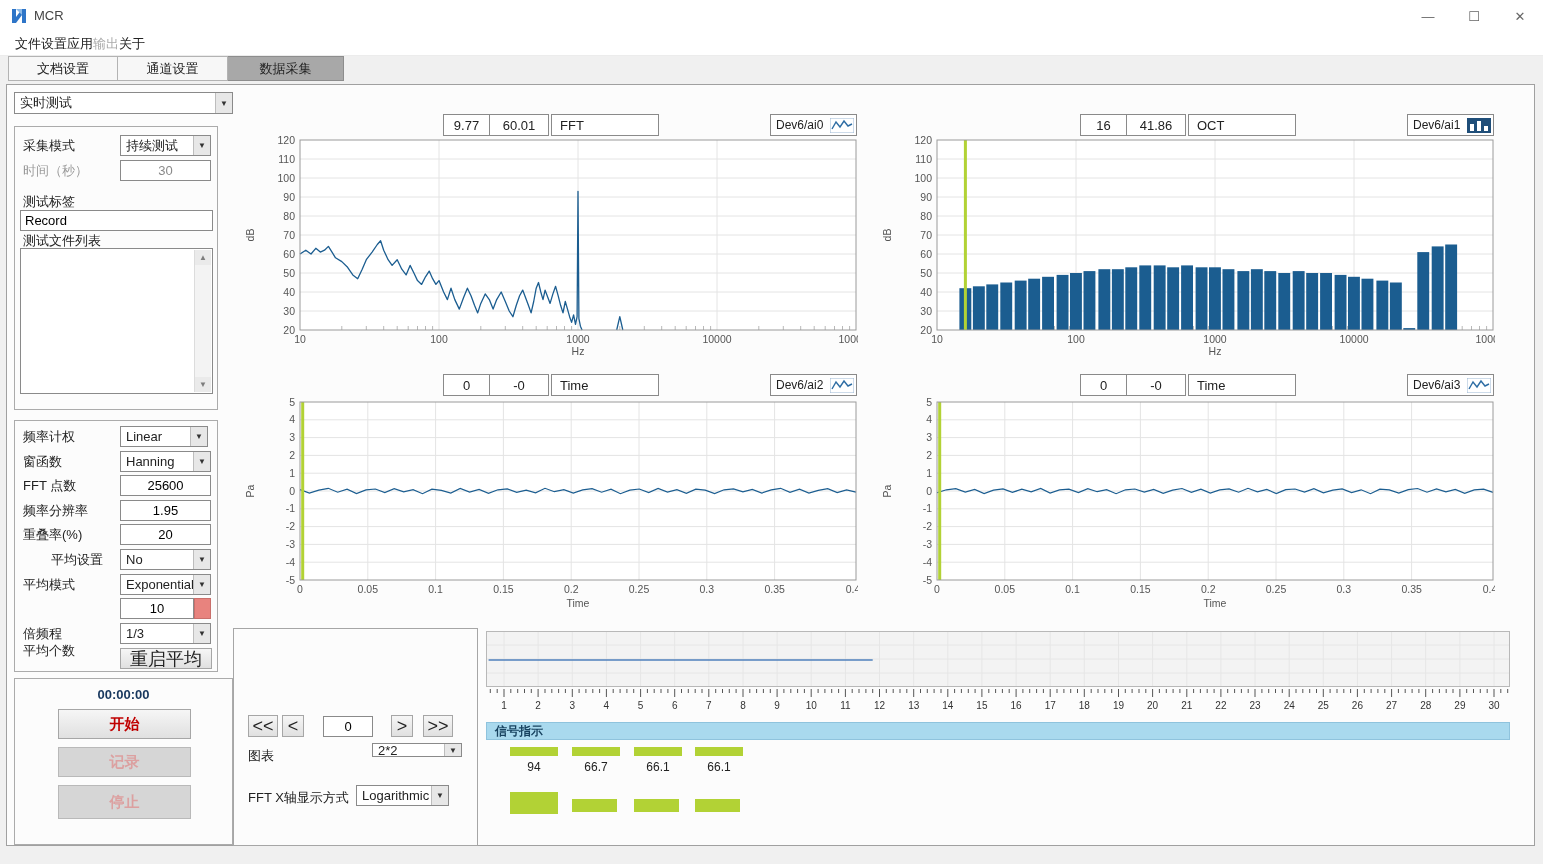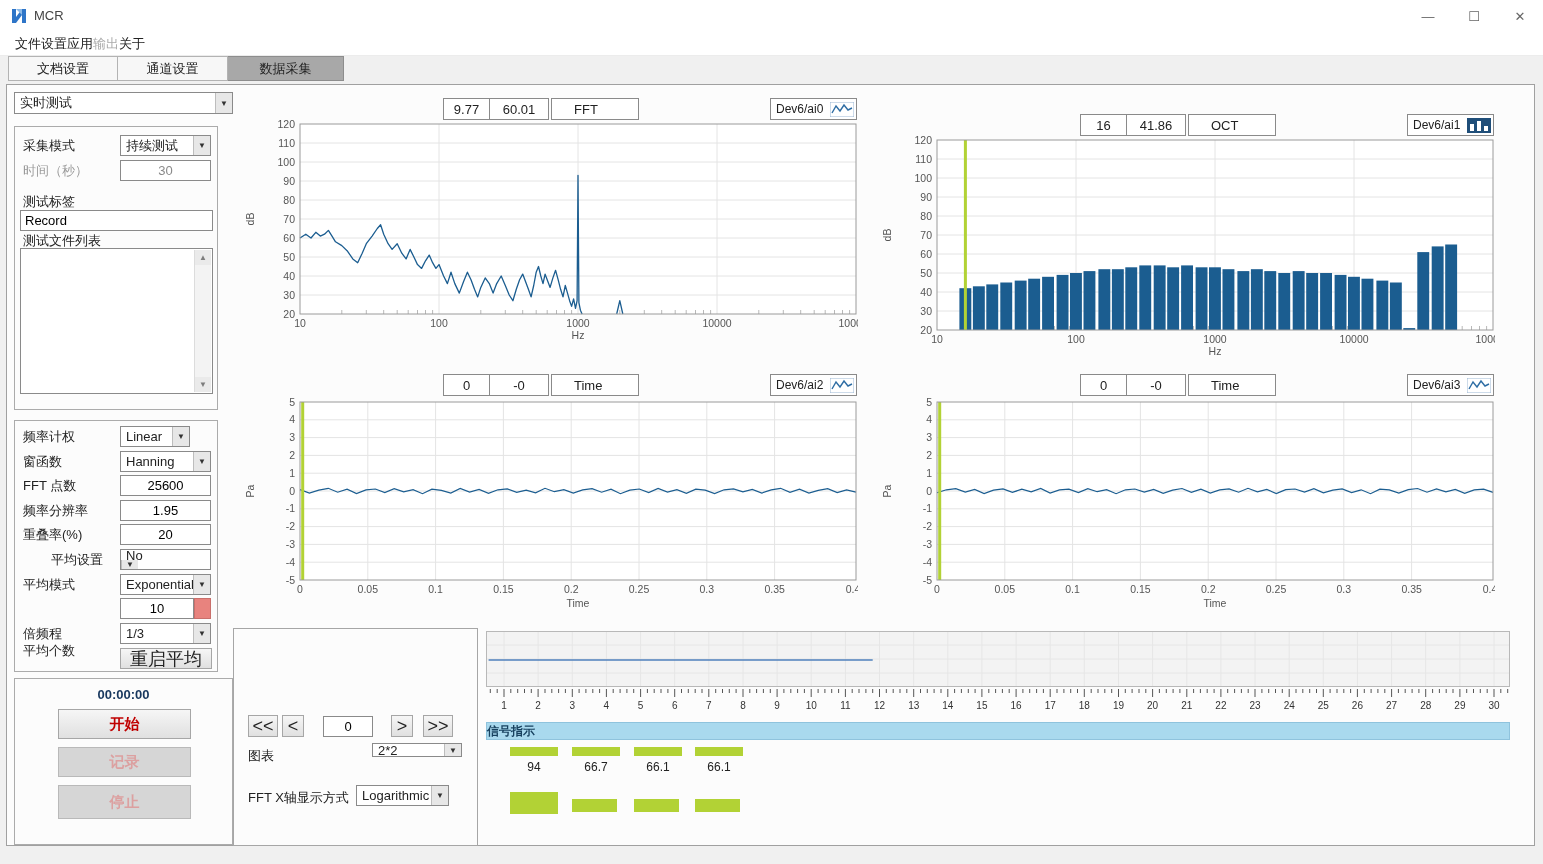--- a/index.html
+++ b/index.html
@@ -42,33 +42,33 @@
   #file-list{position:absolute;background:#fff;border:1px solid #8a8a8a;box-sizing:border-box}
   .scrollbar{position:absolute;right:1px;top:1px;bottom:1px;width:16px;background:#f3f3f3;border-left:1px solid #dcdcdc}
   .scrollbar .sarr{position:absolute;left:0;width:100%;height:15px;display:flex;align-items:center;justify-content:center;font-size:8px;color:#7d7d7d;background:#eaeaea}
   .scrollbar .up{top:0}.scrollbar .down{bottom:0}
   
   .chart{position:absolute;width:618px;height:252px}
   .hbox{position:absolute;height:22px;background:#fff;border:1px solid #8a8a8a;box-sizing:border-box;display:flex;align-items:center;font-size:13px}
   .readout{left:203px;top:6px;width:106px}
   .readout .rv1{width:45px;text-align:center;border-right:1px solid #8a8a8a;align-self:stretch;display:flex;align-items:center;justify-content:center}
   .readout .rv2{flex:1;text-align:center}
-  .typebox{left:311px;top:6px;width:88px;padding-left:22px}
+  .typebox{left:311px;top:6px;width:108px;padding-left:8px}
   .devbox{left:530px;top:6px;width:87px;padding-left:5px;font-size:12px}
   .devbox .devicon{margin-left:auto;margin-right:2px;display:flex}
   .plotsvg{position:absolute;left:0;top:28px}
   svg text{font-family:"Liberation Sans","DejaVu Sans",sans-serif}
   .tick{font-size:10.5px;fill:#555}
   .rulnum{font-size:10px;fill:#333}
   
   #ctrlpanel{position:absolute;left:233px;top:628px;width:245px;height:218px;border:1px solid #a6a6a6;background:#fcfcfc;box-sizing:border-box}
   
   #timeline-svg{position:absolute;left:486px;top:631px}
   #signal-header{position:absolute;left:486px;top:722px;width:1024px;height:18px;background:#a9d9ee;border:1px solid #8fc3dd;box-sizing:border-box;
-       display:flex;align-items:center;font-size:12px;font-weight:bold;color:#17415f}
+       display:flex;align-items:center;padding-left:8px;font-size:12px;font-weight:bold;color:#17415f}
   .meter-bar{position:absolute;background:#b2d235}
   .meter-val{position:absolute;width:48px;text-align:center;font-size:12px;color:#222}
 </style>
 </head>
 <body>
 
 <div id="titlebar">
   <svg id="logo" viewBox="0 0 18 18">
     <rect x="0" y="0" width="18" height="18" fill="#ffffff"></rect>
     <polygon points="2,16 2,2 6,2 6,10 12,2 16,2 16,16 12,16 12,8 6,16" fill="#2e75c8"></polygon>
@@ -120,37 +120,37 @@
       <span class="ar">▼</span>
     </div>
     <div class="lbl dis" style="left: 8px; top: 35px;">时间（秒）</div>
     <input class="tinput center dis" value="30" style="left: 105px; top: 33px; width: 91px; height: 21px;">
   </div>
 
 <div class="group" id="group2" style="left:14px;top:420px;width:204px;height:252px">
   <div id="param-rows"></div>
   <div class="btn" id="restart-avg" style="left:105px;top:227px;width:92px;height:21px">重启平均</div>
 <div class="lbl" style="left: 8px; top: 7px;">频率计权</div>
-    <div class="sel" style="left: 105px; top: 5px; width: 70px; height: 21px;">
+    <div class="sel" style="left: 105px; top: 5px; width: 88px; height: 21px;">
       <span class="v">Linear</span>
       <span class="ar">▼</span>
     </div>
     <div class="lbl" style="left: 8px; top: 31.6px;">窗函数</div>
     <div class="sel" style="left: 105px; top: 29.6px; width: 91px; height: 21px;">
       <span class="v">Hanning</span>
       <span class="ar">▼</span>
     </div>
     <div class="lbl" style="left: 8px; top: 56.2px;">FFT 点数</div>
     <input class="tinput center" value="25600" style="left: 105px; top: 54.2px; width: 91px; height: 21px;">
     <div class="lbl" style="left: 8px; top: 80.8px;">频率分辨率</div>
     <input class="tinput center" value="1.95" style="left: 105px; top: 78.8px; width: 91px; height: 21px;">
     <div class="lbl" style="left: 8px; top: 105.4px;">重叠率(%)</div>
     <input class="tinput center" value="20" style="left: 105px; top: 103.4px; width: 91px; height: 21px;">
     <div class="lbl" style="left: 8px; top: 130px; margin-left: 28px;">平均设置</div>
-    <div class="sel" style="left: 105px; top: 128px; width: 91px; height: 21px; flex-direction: column;">
+    <div class="sel" style="left: 105px; top: 128px; width: 91px; height: 21px;">
       <span class="v">No</span>
       <span class="ar">▼</span>
     </div>
     <div class="lbl" style="left: 8px; top: 154.6px;">平均模式</div>
     <div class="sel" style="left: 105px; top: 152.6px; width: 91px; height: 21px;">
       <span class="v">Exponential</span>
       <span class="ar">▼</span>
     </div>
     <div class="lbl" style="left: 8px; top: 179.2px; margin-top: 42px;">平均个数</div>
     <input class="tinput center" value="10" style="left: 105px; top: 177.2px; width: 74px; height: 21px;">
@@ -162,21 +162,21 @@
     </div>
   </div>
 
 <div class="group" id="group3" style="left:14px;top:678px;width:219px;height:167px">
   <div class="lbl" id="timer" style="left:0;top:8px;width:100%;text-align:center;font-weight:bold;color:#17375e">00:00:00</div>
   <div class="btn bigbtn" id="start-btn" style="left:43px;top:30px;width:133px;height:30px;color:#c00000">开始</div>
   <div class="btn bigbtn disabled" id="record-btn" style="left:43px;top:68px;width:133px;height:30px;color:#dca0a0">记录</div>
   <div class="btn bigbtn disabled" id="stop-btn" style="left:43px;top:106px;width:133px;height:34px;color:#dca0a0">停止</div>
 </div>
 
-<div class="chart" style="left:240px;top:92px">
+<div class="chart" style="left:240px;top:108px">
   <div class="hbox readout">
     <span class="rv1">9.77</span>
     <span class="rv2">60.01</span>
   </div>
   <div class="hbox typebox">FFT</div>
   <div class="hbox devbox">
     <span>Dev6/ai0</span>
     <span class="devicon">
       <svg width="24" height="15" viewBox="0 0 24 15">
           <rect width="24" height="15" fill="#fff" stroke="#9bb7d4"></rect>

